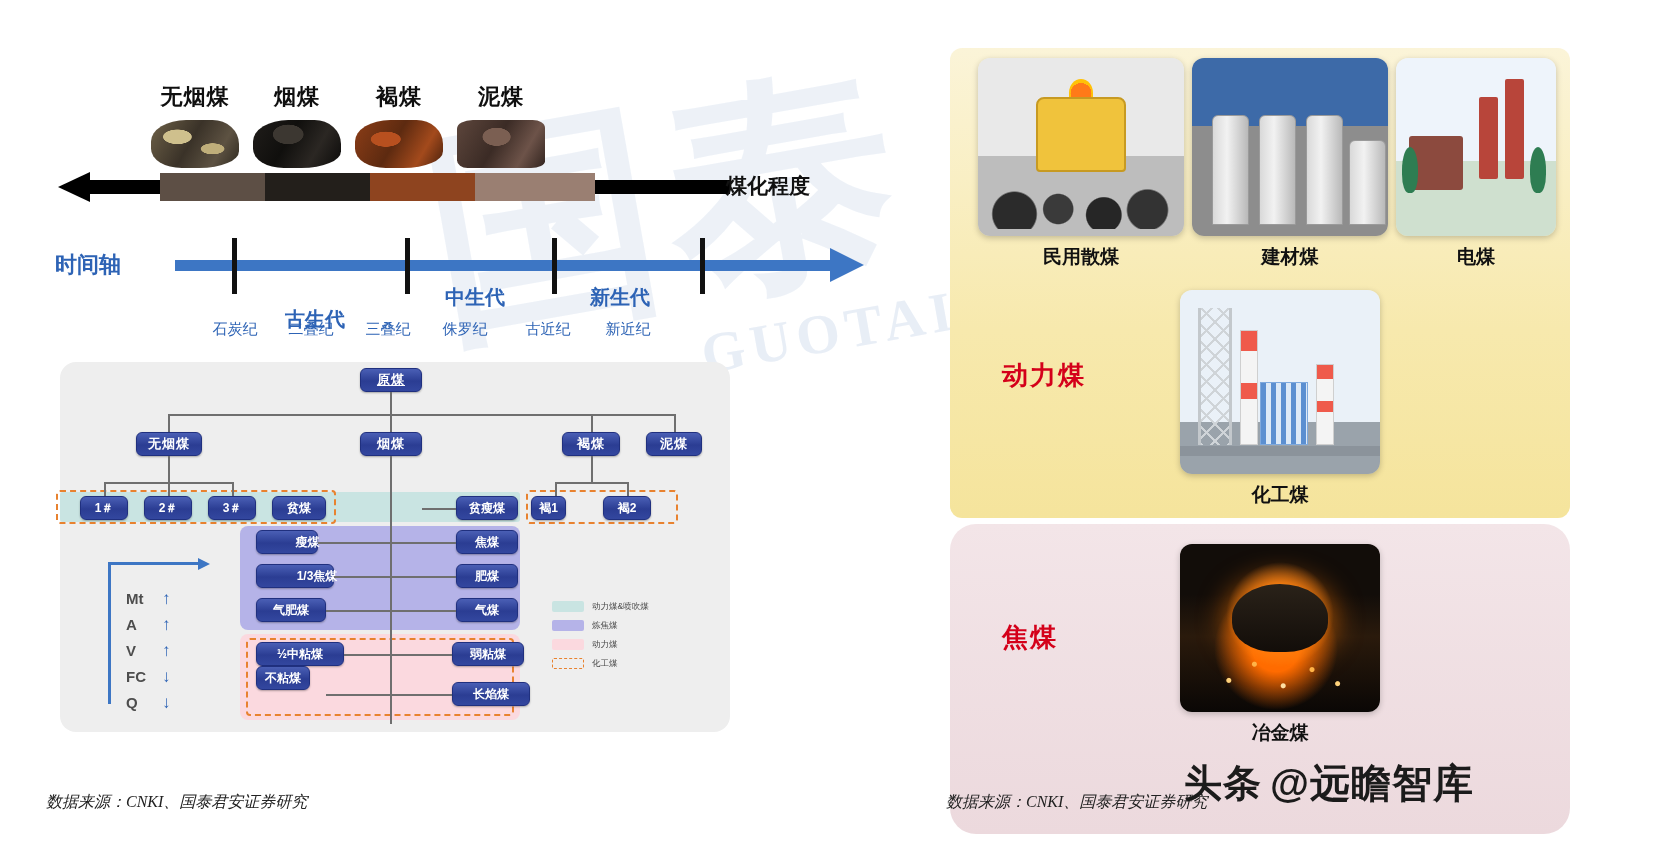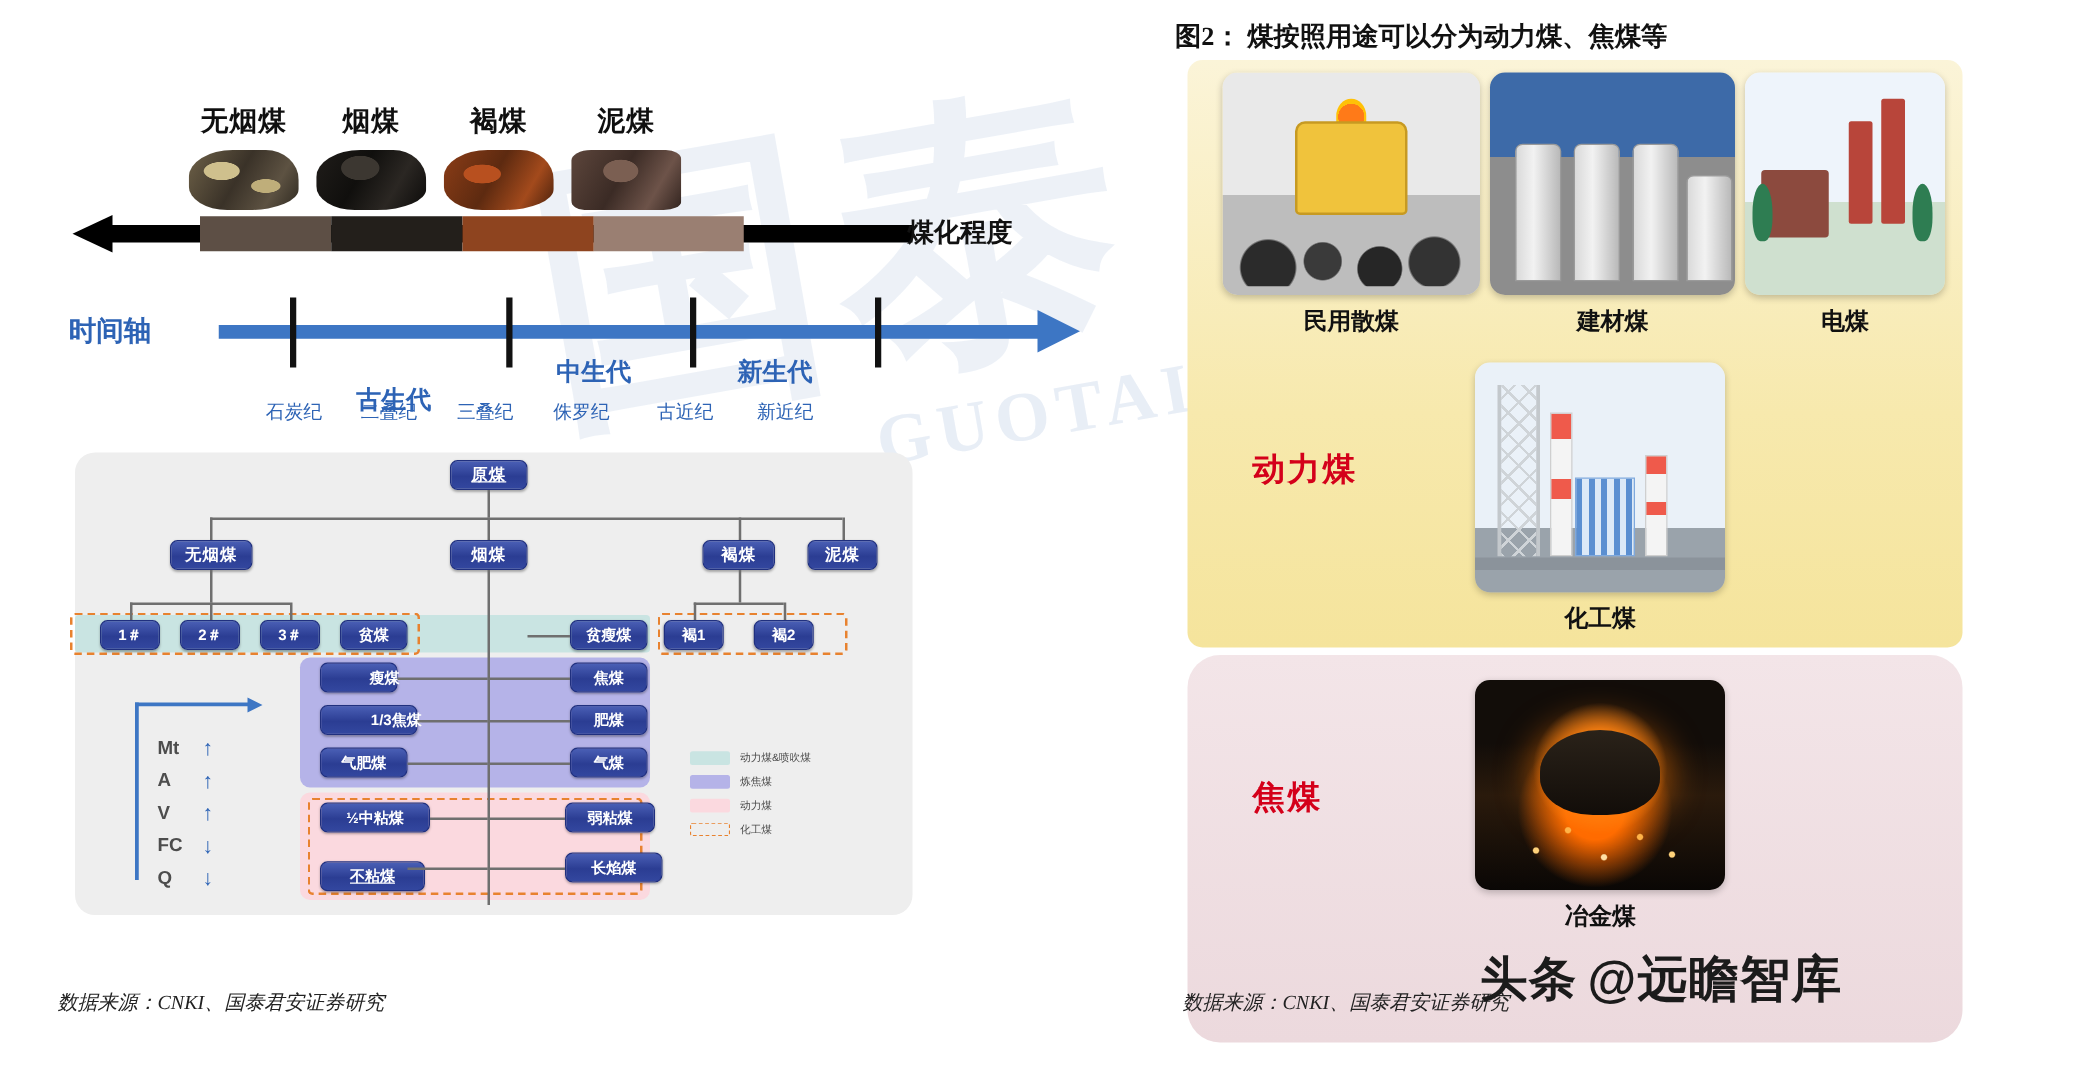--- a/index.html
+++ b/index.html
@@ -375,21 +375,21 @@
 
     <div class="line-v" style="left:330px; top:94px; height:268px;"></div>
 
     <div class="node sm" style="left:396px; top:134px; width:62px;">贫瘦煤</div>
     <div class="line-h" style="left:362px; top:146px; width:34px;"></div>
 
     <div class="node sm" style="left:196px; top:168px; width:62px;padding-left:41px;">瘦煤</div>
     <div class="node sm" style="left:196px; top:202px; width:78px;padding-left:44px;">1/3焦煤</div>
     <div class="node sm" style="left:196px; top:236px; width:70px;">气肥煤</div>
     <div class="node sm" style="left:196px; top:280px; width:88px;">½中粘煤</div>
-    <div class="node sm" style="left:196px; top:327px; width:84px;text-decoration:underline;">不粘煤</div>
+    <div class="node sm" style="left:196px; top:304px; width:54px;">不粘煤</div>
 
     <div class="line-h" style="left:258px; top:180px; width:72px;"></div>
     <div class="line-h" style="left:274px; top:214px; width:56px;"></div>
     <div class="line-h" style="left:266px; top:248px; width:64px;"></div>
     <div class="line-h" style="left:284px; top:292px; width:46px;"></div>
     <div class="line-h" style="left:266px; top:332px; width:64px;"></div>
 
     <div class="node sm" style="left:396px; top:168px; width:62px;">焦煤</div>
     <div class="node sm" style="left:396px; top:202px; width:62px;">肥煤</div>
     <div class="node sm" style="left:396px; top:236px; width:62px;">气煤</div>
@@ -400,21 +400,21 @@
     <div class="line-h" style="left:330px; top:214px; width:66px;"></div>
     <div class="line-h" style="left:330px; top:248px; width:66px;"></div>
     <div class="line-h" style="left:330px; top:292px; width:62px;"></div>
     <div class="line-h" style="left:330px; top:332px; width:62px;"></div>
 
     <div class="line-v" style="left:531px; top:94px; height:26px;"></div>
     <div class="line-h" style="left:495px; top:120px; width:72px;"></div>
     <div class="line-v" style="left:495px; top:120px; height:14px;"></div>
     <div class="line-v" style="left:567px; top:120px; height:14px;"></div>
 
-    <div class="node sm" style="left:471px; top:134px; width:48px;text-align:center;">褐1</div>
+    <div class="node sm" style="left:471px; top:134px; width:35px;text-align:center;">褐1</div>
     <div class="node sm" style="left:543px; top:134px; width:48px;">褐2</div>
 
     <div id="quality-box">
       <div id="q-axis-v"></div>
       <div id="q-axis-h"></div>
       <div id="q-arrow-r"></div>
 
       <div class="q-row" style="top:28px;">
         <span class="q-name">Mt</span>
         <span class="q-arr">↑</span>
@@ -455,21 +455,20 @@
         <span class="lg-text">化工煤</span>
       </div>
     </div>
   </div>
 
   <div class="source-note" id="src-left">数据来源：CNKI、国泰君安证券研究</div>
 </div>
 
 <div class="panel" id="panel-right">
 
-  <div class="fig-title" id="fig2-title">图2： 煤按照用途可以分为动力煤、焦煤等</div>
 
   <div id="card-steam">
 
     <div class="photo p-domestic" style="left:28px; top:10px; width:206px; height:178px;">
       <div class="flame"></div>
       <div class="stove"></div>
       <div class="coal-pile"></div>
     </div>
     <div class="photo-cap" style="left:28px; top:196px; width:206px;">民用散煤</div>
 

